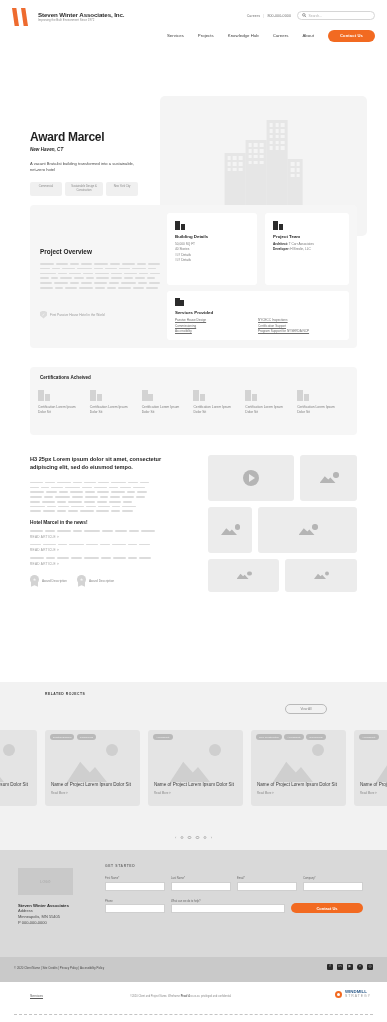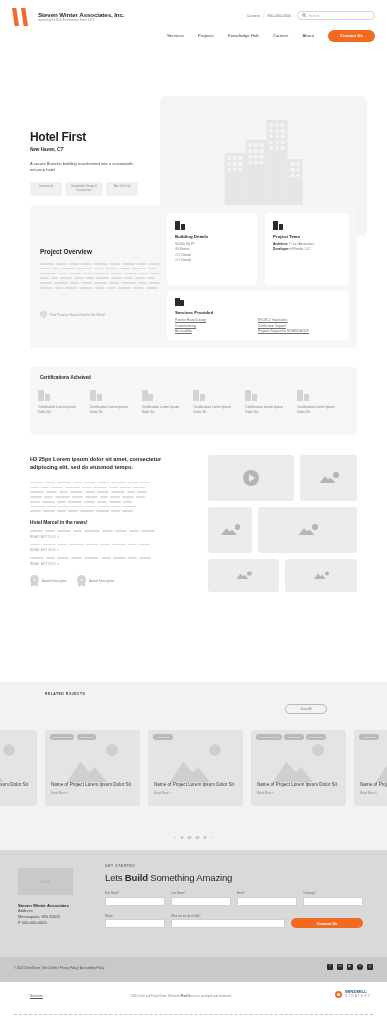--- a/index.html
+++ b/index.html
@@ -293,21 +293,21 @@
       </div>
       <div class="dots">
         <i class="on"></i>
         <i></i>
         <i></i>
         <i></i>
       </div>
     </div>
 
     <div class="hero-copy">
-      <div class="hero-title">Hotel First</div>
+      <div class="hero-title">Award Marcel</div>
       <div class="hero-sub">New Haven, CT</div>
       <div class="hero-desc">A vacant Brutalist building transformed into a sustainable, net-zero hotel</div>
       <div class="hero-tags">
         <span class="tag" style="width:32px">Commercial</span>
         <span class="tag" style="width:38px">Sustainable Design &amp; Construction</span>
         <span class="tag" style="width:32px">New York City</span>
       </div>
     </div>
   </div>
 
@@ -747,21 +747,20 @@
       </div>
     <div class="addr">
       <div class="nm">Steven Winter Associates</div>
       <div class="ln2">Address</div>
       <div class="ln2">Minneapolis, MN 55405</div>
       <div class="ln2">P 000-000-0000</div>
     </div>
 
     <div class="form-area">
       <div class="get-started">GET STARTED</div>
-      <div class="build-h"><span>Lets </span><b>Build</b><span> Something Amazing</span></div>
 
       <div class="frow">
         <div style="width:60px">
           <div class="fld-lbl">First Name*</div>
           <div class="fld-in"></div>
         </div>
         <div style="width:60px">
           <div class="fld-lbl">Last Name*</div>
           <div class="fld-in"></div>
         </div>

